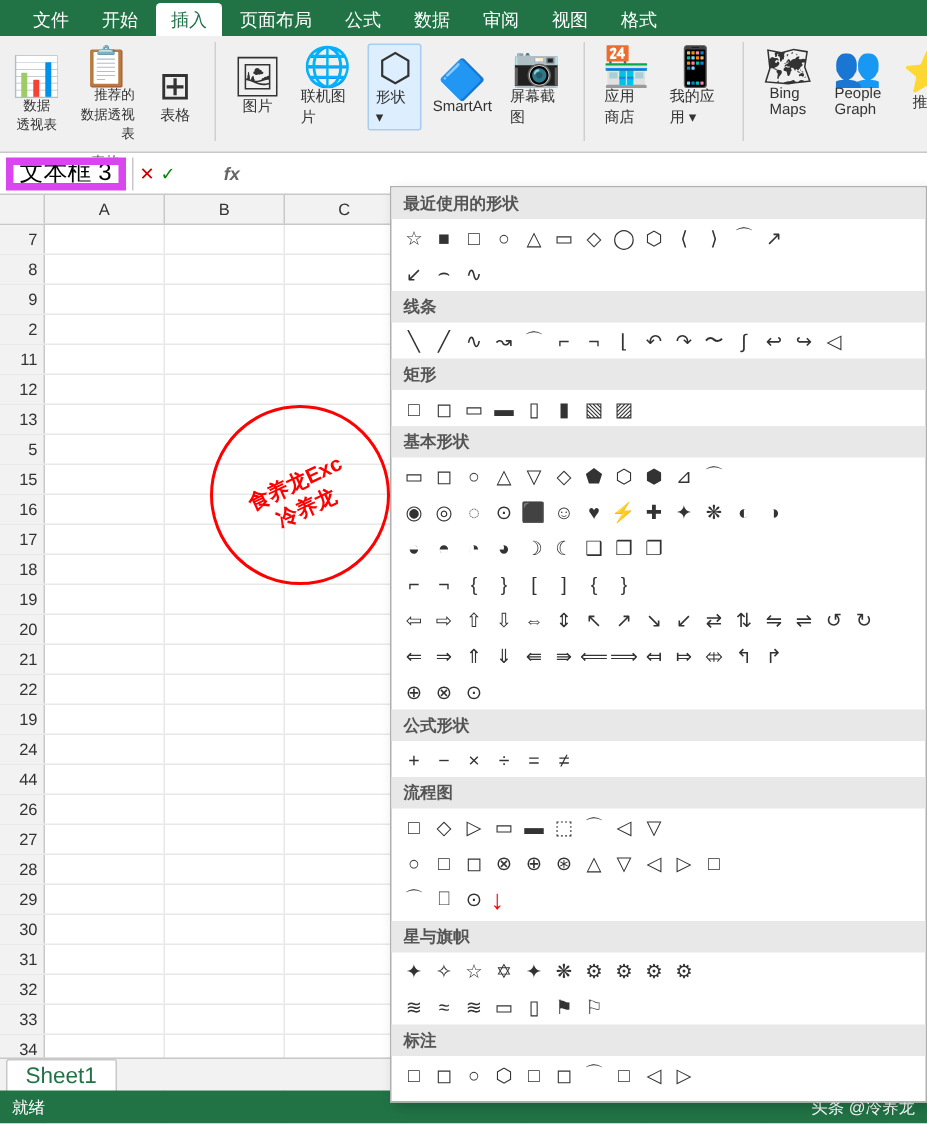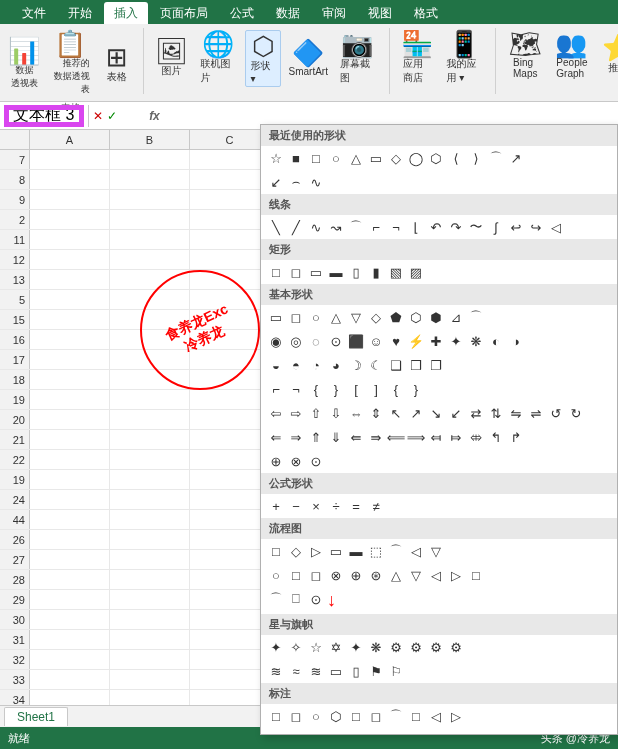--- a/index.html
+++ b/index.html
@@ -270,21 +270,21 @@
       display: flex;
       align-items: center;
       padding-left: 4px;
       gap: 2px;
     }
     .sheet-tab {
       padding: 2px 12px;
       border: 1px solid #c8c8c8;
       border-bottom: none;
       background: #ddd;
-      font-size: 12px;
+      font-size: 15px;
       cursor: pointer;
       border-radius: 2px 2px 0 0;
     }
     .sheet-tab.active {
       background: white;
       color: #217346;
     }
   </style>
 </head>
 <body>

